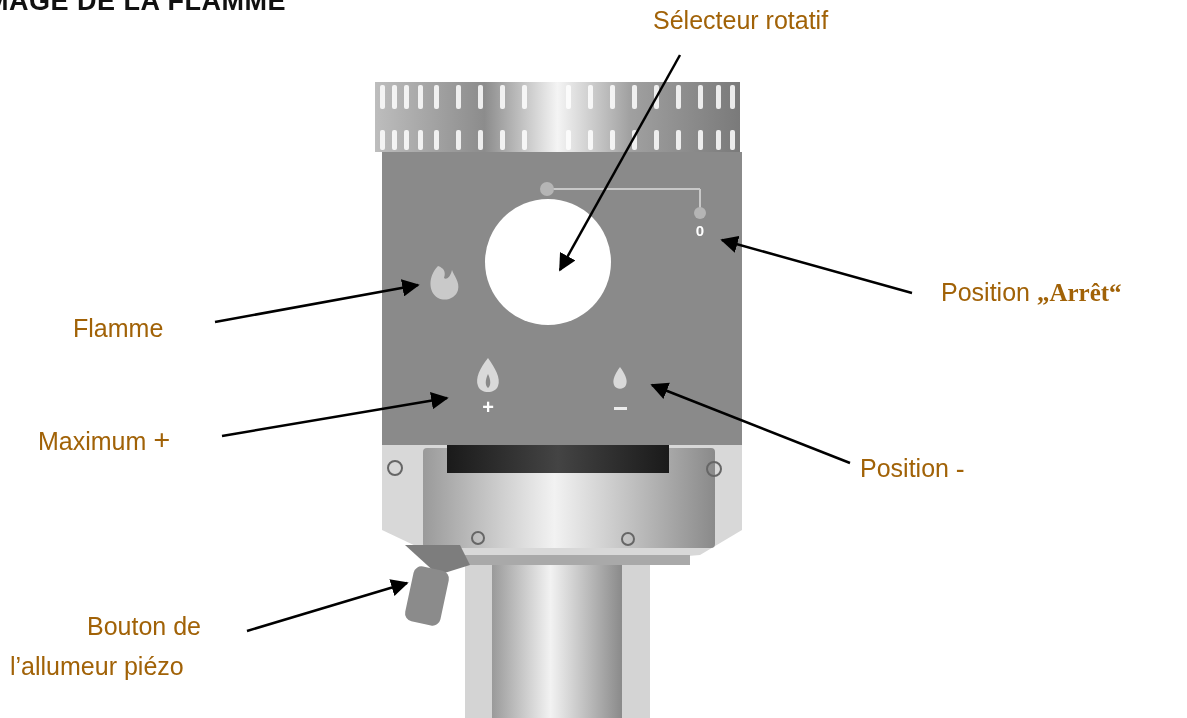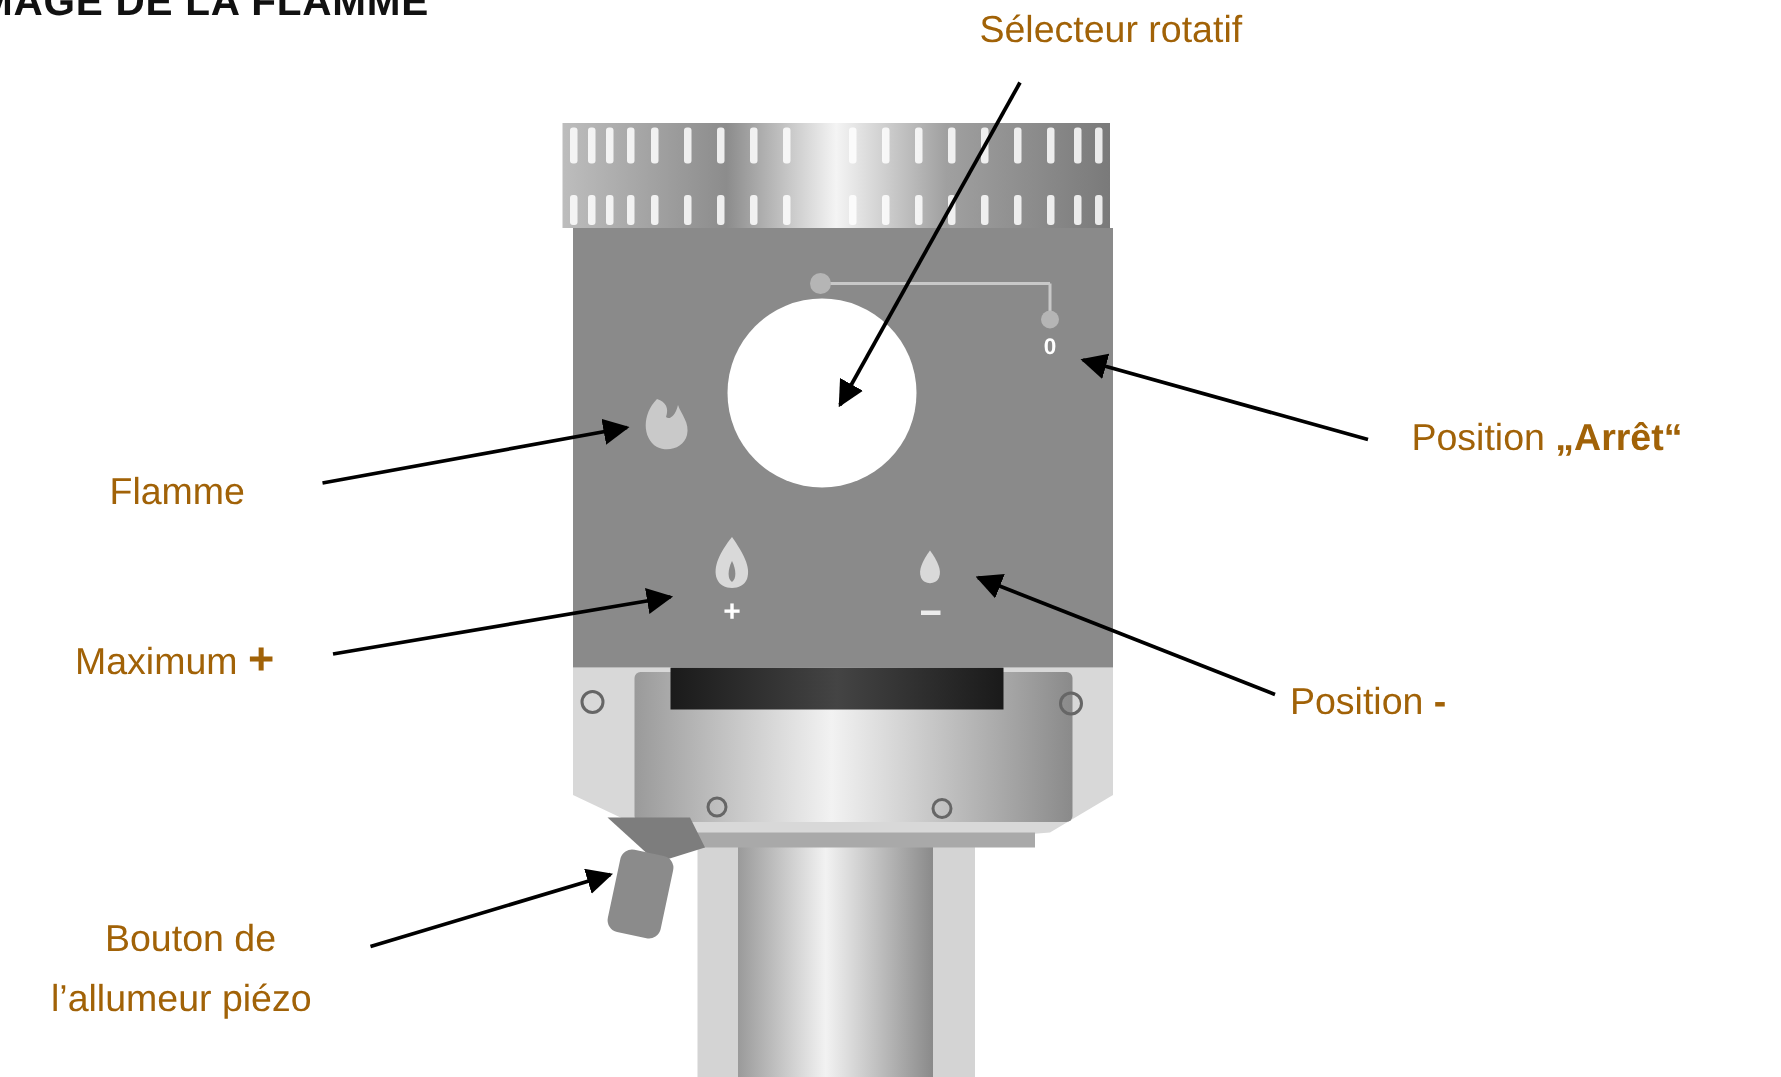--- a/index.html
+++ b/index.html
@@ -1,21 +1,21 @@
 <!DOCTYPE html>
 <html><head>
 <meta charset="utf-8">
 <style>
   html, body { margin:0; padding:0; background:#ffffff; }
   body { width:1187px; height:718px; position:relative; overflow:hidden;
          font-family:"Liberation Sans", sans-serif; color:#111; }
   .abs { position:absolute; }
   .title { left:-14px; top:-14px; font-size:27px; font-weight:bold; letter-spacing:0.5px; white-space:nowrap; }
   .label { font-size:25px; white-space:nowrap; color:#a16207; }
-  .label b { font-weight:bold; }
+  .label b { font-weight:bold;font-family:Liberation Serif, serif; }
   svg.diagram { position:absolute; left:0; top:0; }
 </style>
 </head>
 <body>
 
 <div class="abs title">MAGE DE LA FLAMME</div>
 
 <svg class="diagram" width="1187" height="718" viewBox="0 0 1187 718">
   <defs>
     <linearGradient id="metal" x1="0" x2="1" y1="0" y2="0">
@@ -140,24 +140,24 @@
 </svg>
 
 <div class="abs label" style="left:653px; top:6px;">Sélecteur rotatif</div>
 
 <div class="abs label" style="left:941px; top:278px;">
   <span>Position </span><b><span>„</span><span>Arrêt</span><span>“</span></b>
 </div>
 
 <div class="abs label" style="left:73px; top:314px;">Flamme</div>
 
-<div class="abs label" style="left:38px; top:423px;margin-left:12px;">
+<div class="abs label" style="left:38px; top:423px;">
   <span>Maximum</span>
   <b style="font-size:30px;">+</b>
 </div>
 
 <div class="abs label" style="left:860px; top:454px;">
   <span>Position</span>
   <b>-</b>
 </div>
 
-<div class="abs label" style="left:70px; top:612px;">Bouton de</div>
-<div class="abs label" style="left:10px; top:652px;margin-left:24px;">l’allumeur piézo</div>
+<div class="abs label" style="left:87px; top:612px;">Bouton de</div>
+<div class="abs label" style="left:10px; top:652px;">l’allumeur piézo</div>
 
 </body></html>

